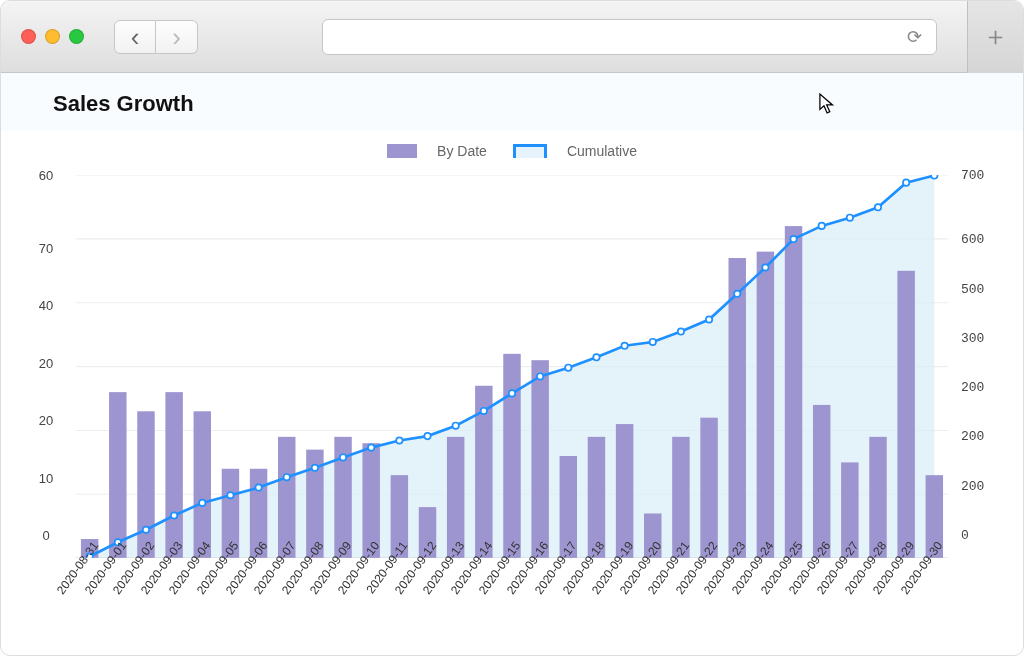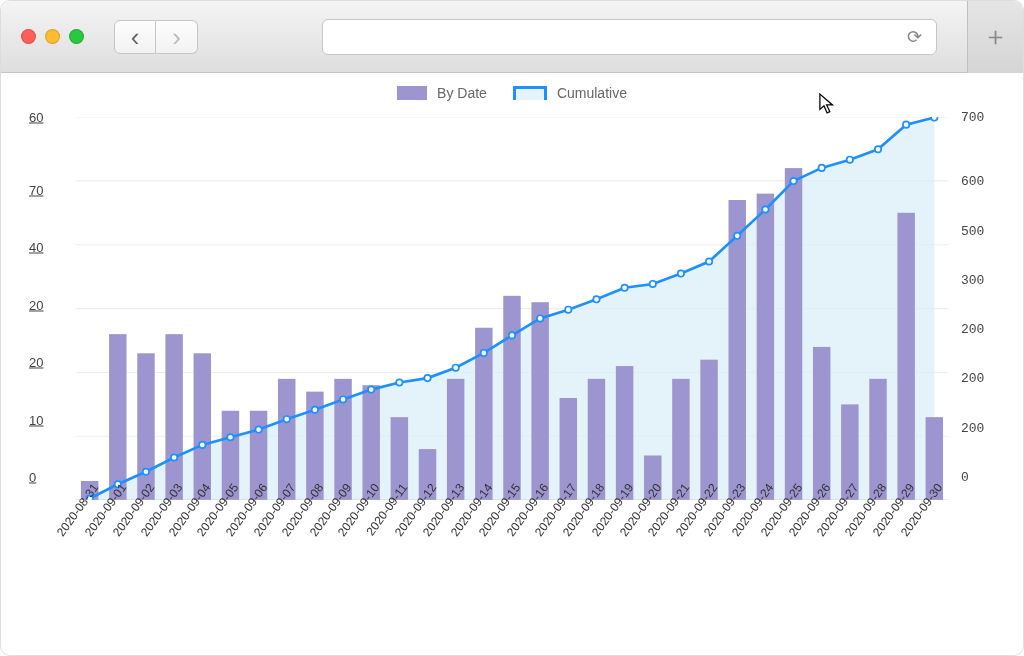--- a/index.html
+++ b/index.html
@@ -63,33 +63,33 @@
   .page-title {
     font-weight: 700;
     font-size: 22px;
     padding: 18px 0 14px 52px;
     color:#111;
     background:#f9fcfe;
   }
 
   .chart-wrap { position: relative; margin: 0 32px; }
   .legend { display:flex; gap:26px; justify-content:center; padding:12px 0 6px; font-size:14px; color:#666; }
-  .legend-item { display:flex; align-items:center; gap:10px;justify-content:center; }
+  .legend-item { display:flex; align-items:center; gap:20px;justify-content:center; }
   .swatch-bar { width:30px; height:14px; background:#9d95cf; }
   .swatch-line { width:34px; height:14px; border:3px solid #1e90ff; background:#e6f3fb; border-bottom:none; }
 
   .plot {
     position: relative;
     height: 360px;
     margin: 10px 0 0;
   }
   .plot svg { position:absolute; inset:0; }
 
   .y-ticks-left, .y-ticks-right { position:absolute; top:0; bottom:0; width:34px; display:flex; flex-direction:column; justify-content:space-between; font-size:13px; color:#444; }
-  .y-ticks-left  { left:-4px;  text-align:left;text-decoration:underline; }
+  .y-ticks-left  { left:-4px;  text-align:center; }
   .y-ticks-right { right:-4px; text-align:left;font-family:Liberation Mono, monospace;  }
   .y-ticks-left span, .y-ticks-right span { transform: translateY(50%); }
   .y-ticks-left span:first-child, .y-ticks-right span:first-child { transform: translateY(-50%); }
 
   .grid line { stroke:#eee; stroke-width:1; }
   .axis line { stroke:#bbb; stroke-width:1; }
 
   .bar { fill:#9d95cf; }
   .area { fill:#d8ecf7; fill-opacity:.7; }
   .line { fill:none; stroke:#1e90ff; stroke-width:2.5; }
@@ -124,20 +124,21 @@
       <div class="nav-btn left"></div>
       <div class="nav-btn right"></div>
     </div>
     <div class="url-bar">
       <span class="reload-icon">⟳</span>
     </div>
     <div class="newtab-btn">＋</div>
   </div>
 
   <div class="content">
+    <div class="page-title">Sales Growth</div>
 
     <div class="chart-wrap">
 
       <div class="legend">
         <div class="legend-item">
           <span class="swatch-bar"></span>
           <span>By Date</span>
         </div>
         <div class="legend-item">
           <span class="swatch-line"></span>

